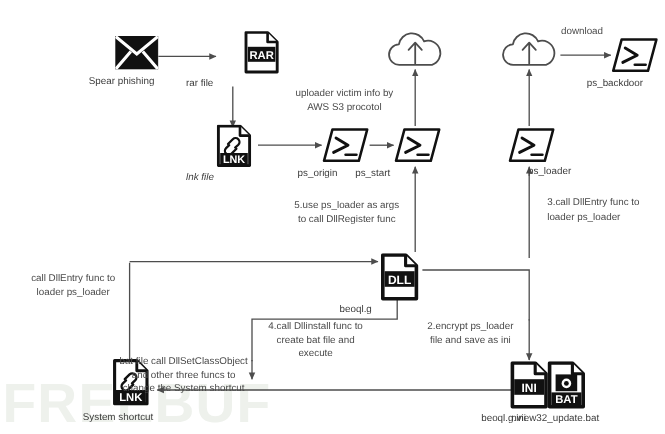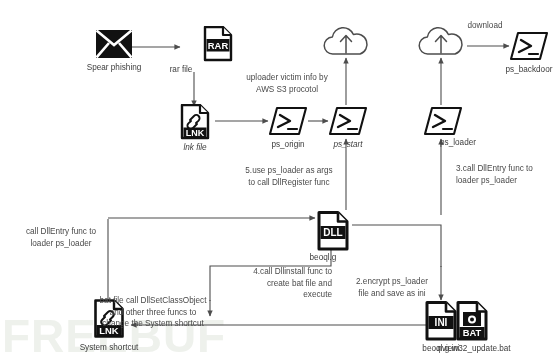--- a/index.html
+++ b/index.html
@@ -15,21 +15,21 @@
     position:absolute;left:2px;top:312px;width:250px;height:48px;
     font-family:"Liberation Sans", sans-serif;
     font-weight:bold;font-size:46px;letter-spacing:1px;
     color:#eef1ec;
     user-select:none;
     line-height:48px;
   }
   .node{position:absolute;}
   .label{
     position:absolute;
-    text-align:center;
+    text-align:left;
     font-size:8.2px;
     color:#3c3c3c;
     white-space:nowrap;
     line-height:11px;
   }
   .note{
     position:absolute;
     text-align:center;
     font-size:8.2px;
     color:#4a4a4a;
@@ -99,21 +99,21 @@
 <div class="label" style="left:74px;top:62px;width:80px;">Spear phishing</div>
 
 <div class="node" style="left:180px;top:26px;padding-left:23px;">
   <svg width="30" height="36" viewBox="0 0 30 36">
     <path d="M2,1 L20,1 L28,9 L28,34 L2,34 Z" fill="#fff" stroke="#111" stroke-width="2.4" stroke-linejoin="round"></path>
     <path d="M20,1 L20,9 L28,9" fill="#fff" stroke="#111" stroke-width="2.2" stroke-linejoin="round"></path>
     <rect x="3.5" y="13" width="23" height="12.5" fill="#111"></rect>
     <text x="15" y="23" font-family="Liberation Sans, sans-serif" font-size="9.4" font-weight="bold" fill="#fff" text-anchor="middle">RAR</text>
   </svg>
 </div>
-<div class="label" style="left:141px;top:64px;width:80px;">rar file</div>
+<div class="label" style="left:155px;top:64px;width:80px;">rar file</div>
 
 <div class="node" style="left:180px;top:104px;">
   <svg width="30" height="36" viewBox="0 0 30 36">
     <path d="M2,1 L20,1 L28,9 L28,34 L2,34 Z" fill="#fff" stroke="#111" stroke-width="2.4" stroke-linejoin="round"></path>
     <path d="M20,1 L20,9 L28,9" fill="#fff" stroke="#111" stroke-width="2.2" stroke-linejoin="round"></path>
     <path d="M10,16 L14,12 a3.2,3.2 0 0 1 4.6,4.6 L16,19" fill="none" stroke="#111" stroke-width="1.9" stroke-linecap="round"></path>
     <path d="M17,20 L13,24 a3.2,3.2 0 0 1 -4.6,-4.6 L11,17" fill="none" stroke="#111" stroke-width="1.9" stroke-linecap="round"></path>
     <rect x="3.5" y="23.5" width="23" height="10.5" fill="#111"></rect>
     <text x="15" y="32" font-family="Liberation Sans, sans-serif" font-size="9" font-weight="bold" fill="#fff" text-anchor="middle">LNK</text>
   </svg>
@@ -129,21 +129,21 @@
 </div>
 <div class="label" style="left:248px;top:139px;width:80px;">ps_origin</div>
 
 <div class="node" style="left:328px;top:106px;">
   <svg width="40" height="30" viewBox="0 0 40 30">
     <path d="M9,2 L38,2 L31,28 L2,28 Z" fill="#fff" stroke="#111" stroke-width="2.1" stroke-linejoin="round"></path>
     <path d="M12,9 L22,15 L10,21" fill="none" stroke="#111" stroke-width="2.4" stroke-linecap="round" stroke-linejoin="round"></path>
     <path d="M20,23 L29,23" stroke="#111" stroke-width="2.2" stroke-linecap="round"></path>
   </svg>
 </div>
-<div class="label" style="left:308px;top:139px;width:80px;font-style:italic;">ps_start</div>
+<div class="label" style="left:296px;top:139px;width:80px;">ps_start</div>
 
 <div class="node" style="left:320px;top:24px;">
   <svg width="52" height="34" viewBox="0 0 52 34">
     <path d="M13,30 a8.5,8.5 0 0 1 -0.6,-17 a11,11 0 0 1 21,-2.5 a7.5,7.5 0 0 1 6.6,19.5 Z" fill="#fff" stroke="#4d4d4d" stroke-width="1.5" stroke-linejoin="round"></path>
     <path d="M26,29 L26,12 M20.5,17.5 L26,11.5 L31.5,17.5" fill="none" stroke="#4d4d4d" stroke-width="1.5" stroke-linecap="round" stroke-linejoin="round"></path>
   </svg>
 </div>
 
 <div class="node" style="left:415px;top:24px;">
   <svg width="52" height="34" viewBox="0 0 52 34">
@@ -215,22 +215,22 @@
 </div>
 <div class="label" style="left:69px;top:342px;width:80px;">System shortcut</div>
 
 <div class="note" style="left:455px;top:20px;width:60px;">download</div>
 <div class="note" style="left:231px;top:72px;width:112px;text-align:center;">uploader victim info by
 AWS S3 procotol</div>
 <div class="note" style="left:230px;top:165px;width:118px;">5.use ps_loader as args
 to call DllRegister func</div>
 <div class="note" style="left:456px;top:163px;width:118px;text-align:left;">3.call DllEntry func to
 loader ps_loader</div>
-<div class="note" style="left:336px;top:266px;width:112px;margin-top:10px;">2.encrypt ps_loader
+<div class="note" style="left:336px;top:266px;width:112px;">2.encrypt ps_loader
 file and save as ini</div>
-<div class="note" style="left:222px;top:266px;width:110px;text-align:right;">4.call Dllinstall func to
+<div class="note" style="left:208px;top:266px;width:110px;">4.call Dllinstall func to
 create bat file and
 execute</div>
 <div class="note" style="left:86px;top:268px;width:134px;margin-top:27px;">bat file call DllSetClassObject
 and other three funcs to
 change the System shortcut</div>
 <div class="note" style="left:14px;top:226px;width:94px;">call DllEntry func to
 loader ps_loader</div>
 
 </body></html>

